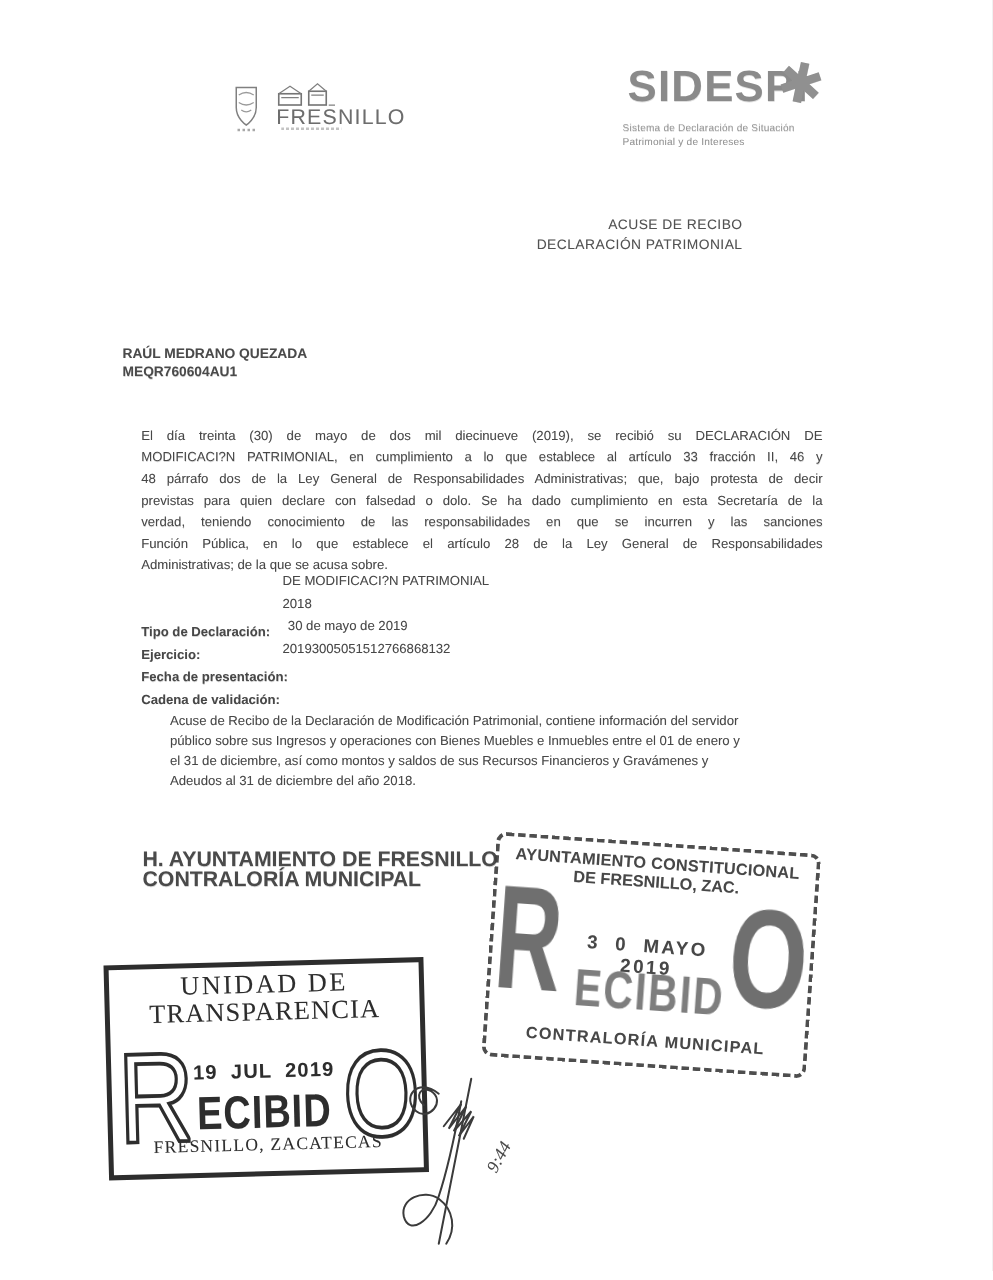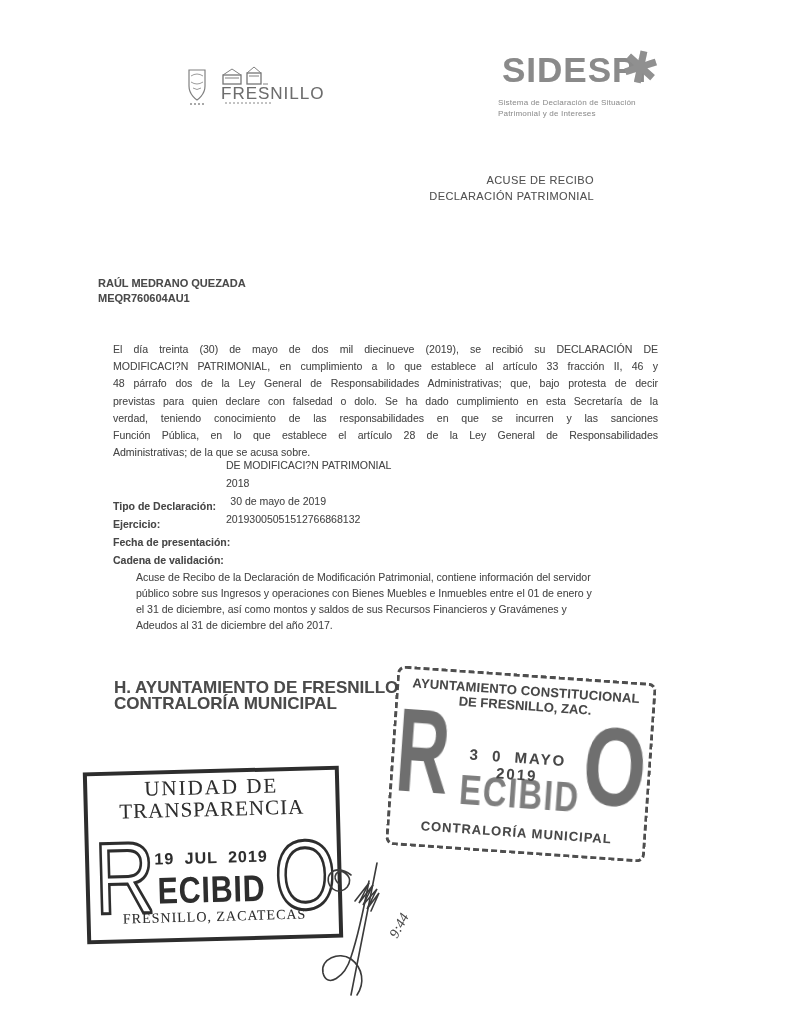--- a/index.html
+++ b/index.html
@@ -145,21 +145,21 @@
     <div class="detail-row">
       <span class="detail-label">Cadena de validación:</span>
       <span class="detail-value">20193005051512766868132</span>
     </div>
   </div>
 
   <div class="abs para2">
     <div>Acuse de Recibo de la Declaración de Modificación Patrimonial, contiene información del servidor</div>
     <div>público sobre sus Ingresos y operaciones con Bienes Muebles e Inmuebles entre el 01 de enero y</div>
     <div>el 31 de diciembre, así como montos y saldos de sus Recursos Financieros y Gravámenes y</div>
-    <div>Adeudos al 31 de diciembre del año 2017.</div>
+    <div>Adeudos al 31 de diciembre del año 2018.</div>
   </div>
 
   <div class="abs issuer">
     <div>H. AYUNTAMIENTO DE FRESNILLO</div>
     <div>CONTRALORÍA MUNICIPAL</div>
   </div>
 
   <div class="abs stamp-contraloria">
     <div class="sc-h1">AYUNTAMIENTO CONSTITUCIONAL</div>
     <div class="sc-h2">DE FRESNILLO, ZAC.</div>

